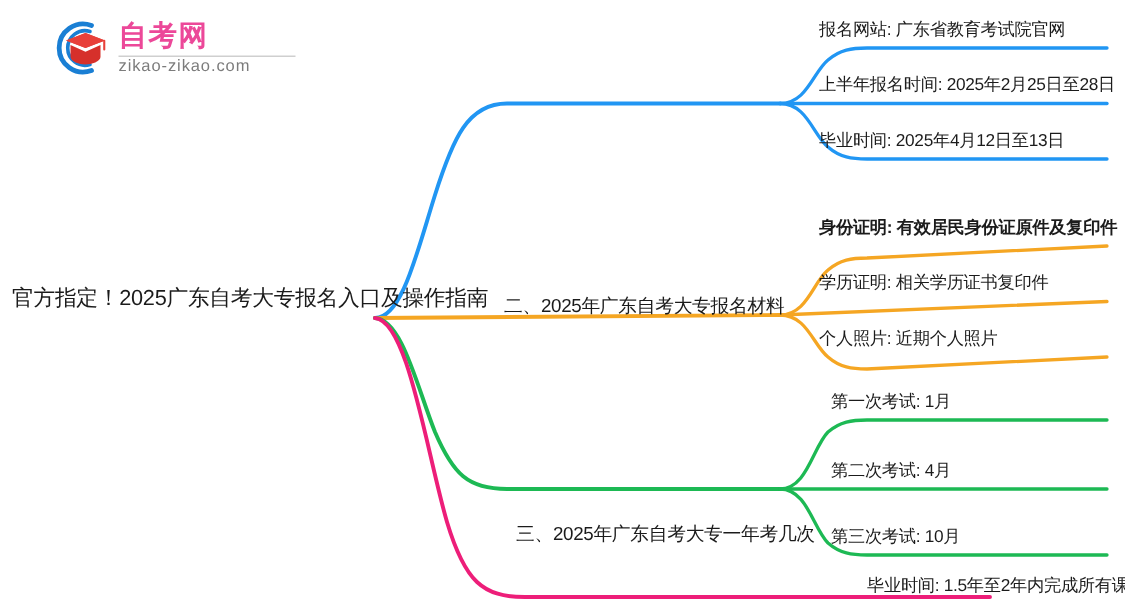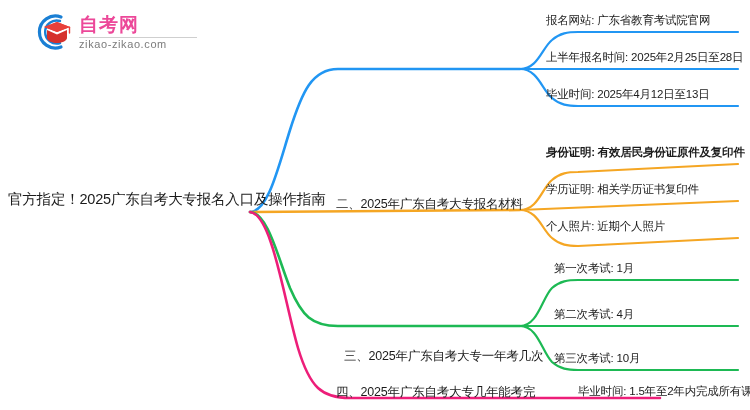--- a/index.html
+++ b/index.html
@@ -146,16 +146,15 @@
   <div class="node node-branch" style="left:336px; top:197px;">二、2025年广东自考大专报名材料</div>
   <div class="node node-leaf" style="left:546px; top:146px;font-weight:bold;">身份证明: 有效居民身份证原件及复印件</div>
   <div class="node node-leaf" style="left:546px; top:183px;">学历证明: 相关学历证书复印件</div>
   <div class="node node-leaf" style="left:546px; top:220px;">个人照片: 近期个人照片</div>
 
   <div class="node node-branch" style="left:344px; top:313px;margin-top:36px;">三、2025年广东自考大专一年考几次</div>
   <div class="node node-leaf" style="left:554px; top:262px;">第一次考试: 1月</div>
   <div class="node node-leaf" style="left:554px; top:308px;">第二次考试: 4月</div>
   <div class="node node-leaf" style="left:554px; top:352px;">第三次考试: 10月</div>
 
-  <div class="node node-branch" style="left:336px; top:385px;">四、2025年广东自考大专几年能考完</div>
   <div class="node node-leaf" style="left:578px; top:385px;">毕业时间: 1.5年至2年内完成所有课程</div>
 
 </div>
 
 </body></html>

